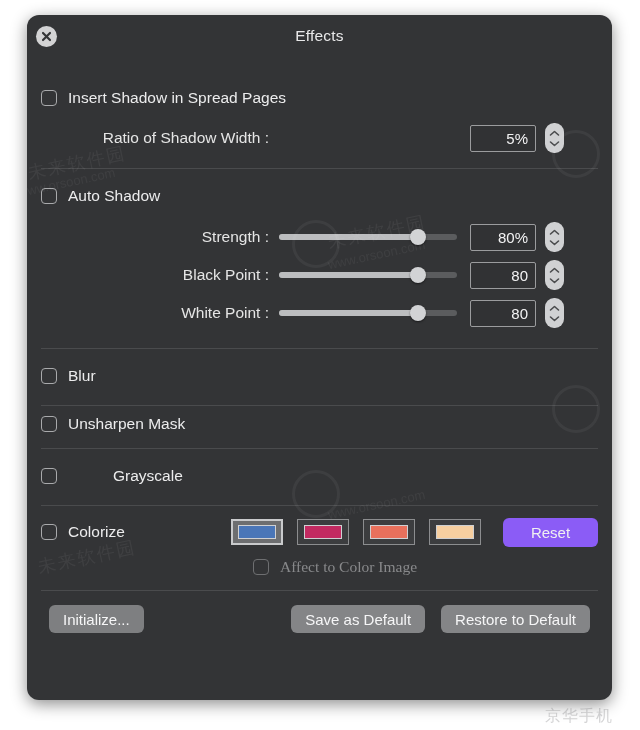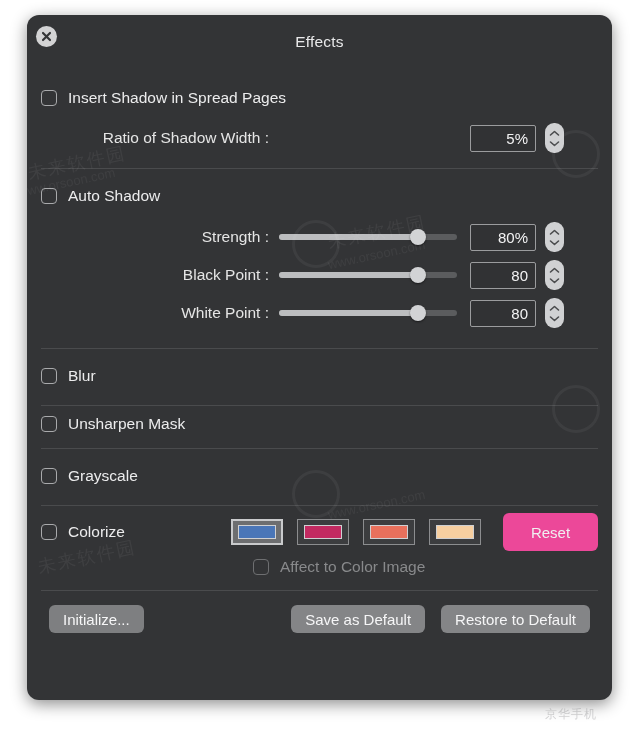--- a/index.html
+++ b/index.html
@@ -20,21 +20,21 @@
     border-radius:12px;
     box-shadow:0 4px 16px rgba(0,0,0,.45);
     overflow:hidden;
   }
 
   .titlebar{
     position:relative;
     height:44px;
   }
   .title{
-    position:absolute;left:0;right:0;top:18px;
+    position:absolute;left:0;right:0;top:12px;
     text-align:center;
     font-size:15.5px;
     color:#e9e9ea;
     letter-spacing:.2px;
   }
   .close-btn{
     position:absolute;left:9px;top:11px;
     width:21px;height:21px;border-radius:50%;
     background:#d3d3d4;
     display:flex;align-items:center;justify-content:center;
@@ -146,33 +146,34 @@
     box-sizing:border-box;
     cursor:pointer;
   }
   .swatch.selected{
     border:2px solid #c9cacc;
     background:#6d6e70;
   }
   .chip{width:38px;height:14px;border:1px solid #cfd0d2;box-sizing:border-box;}
   .reset-btn{
     margin-left:22px;
-    width:102px;height:38px;
-    background:#ec4899;
+    width:102px;height:29px;
+    background:#8b5cf6;
     border-radius:6px;
     color:#f0f0f1;
     font-size:15px;
     display:flex;align-items:center;justify-content:center;
     cursor:pointer;
   }
 
   .affect-row{
     display:flex;align-items:center;
     height:30px;
     padding-left:212px;
+    font-family:Liberation Serif, serif;
   }
 
   
   .footer{
     display:flex;align-items:center;
     padding:14px 22px 0 22px;
   }
   .btn{
     height:28px;
     background:#848587;
@@ -205,21 +206,21 @@
   .wm-cn{
     position:absolute;
     color:rgba(255,255,255,.06);
     font-size:18px;
     letter-spacing:2px;
     pointer-events:none;user-select:none;
   }
   .wm-bottom{
     position:absolute;
     color:rgba(120,120,125,.32);
-    font-size:12px;letter-spacing:1px;
+    font-size:16px;letter-spacing:1px;
     pointer-events:none;user-select:none;
   }
 </style>
 </head>
 <body>
 
 <div class="dialog">
 
   <div class="titlebar">
     <div class="close-btn">
@@ -323,21 +324,21 @@
 
 
     <div class="row tight" style="margin-top:5px;">
       <div class="cb"></div>
       <div class="cb-label">Unsharpen Mask</div>
     </div>
 
 
     <div class="sep" style="margin-top:11px;"></div>
 
-    <div class="row" style="margin-top:12px;">
+    <div class="row" style="margin-top:12px;gap:45px;">
       <div class="cb"></div>
       <div class="cb-label">Grayscale</div>
     </div>
 
     <div class="sep" style="margin-top:14px;"></div>
 
     <div class="colorize-row" style="margin-top:6px;">
       <div class="colorize-left">
         <div class="cb"></div>
         <div class="cb-label">Colorize</div>

